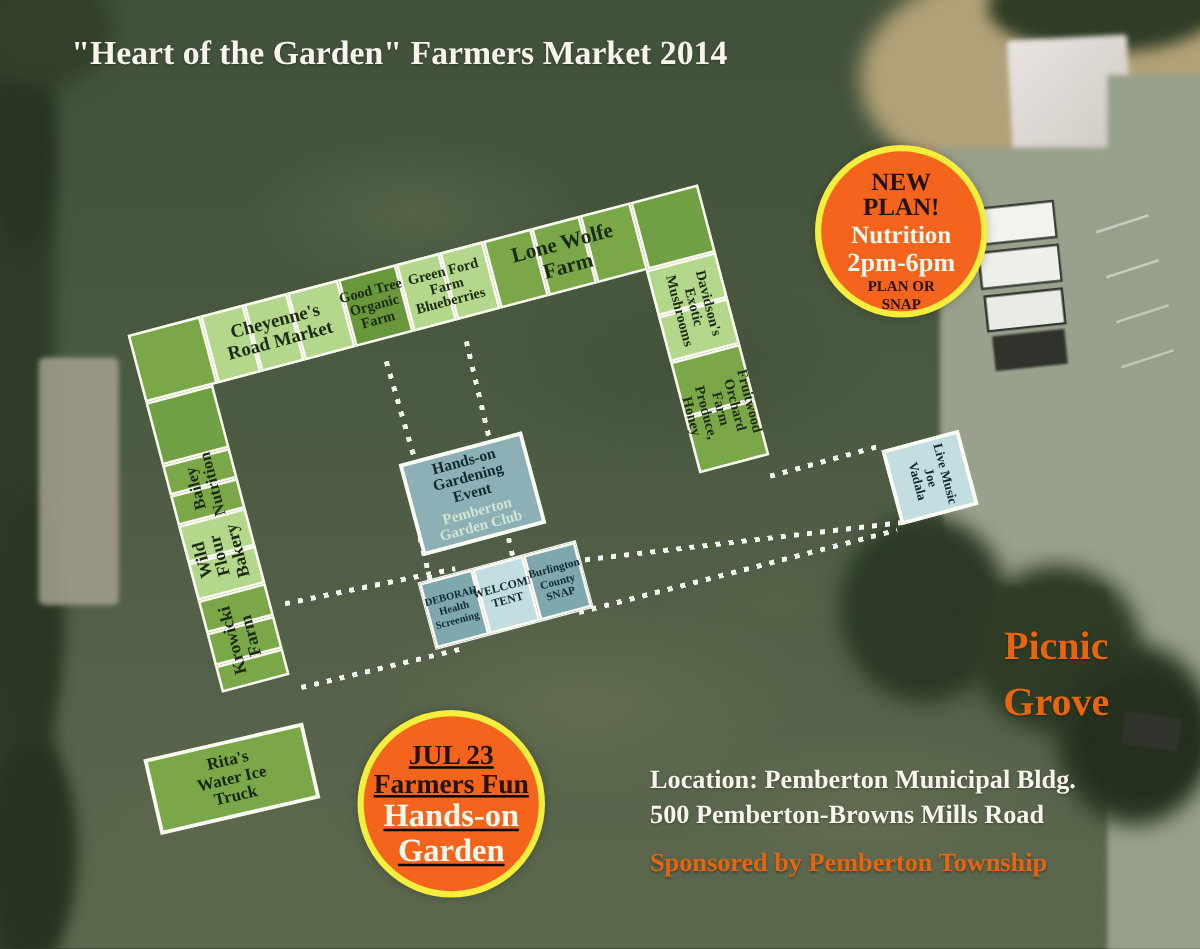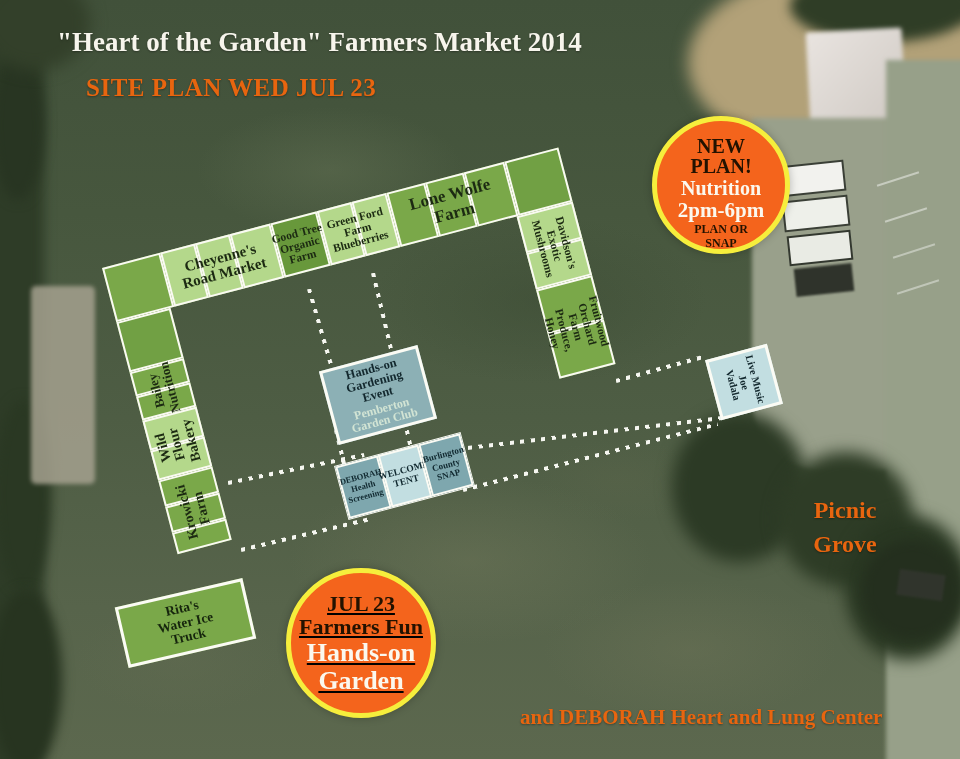--- a/index.html
+++ b/index.html
@@ -224,20 +224,21 @@
   </div>
 
   <div class="abs badge" style="left:286px;top:568px;width:140px;height:140px;text-decoration:underline;">
     <div class="dark" style="font-size:22px;line-height:1.05;">JUL 23</div>
     <div class="dark" style="font-size:22px;line-height:1.05;">Farmers Fun</div>
     <div class="white" style="font-size:26px;line-height:1.15;">Hands-on</div>
     <div class="white" style="font-size:26px;line-height:1.0;">Garden</div>
   </div>
 
   <div class="abs white-text shadowed" style="left:57px;top:27px;font-size:27px;">"Heart of the Garden" Farmers Market 2014</div>
-  <div class="abs orange-text shadowed" style="left:86px;top:74px;font-size:25px;letter-spacing:.5px;">SITE PLAN WED JUL 23</div>
-
-  <div class="abs orange-text shadowed pre" style="left:793px;top:494px;width:104px;font-size:24px;line-height:1.4;text-align:center;">Picnic
+
+  <div class="abs orange-text shadowed pre" style="left:793px;top:494px;width:104px;font-size:32px;line-height:1.4;text-align:center;">Picnic
 Grove</div>
 
-  <div class="abs orange-text shadowed" style="left:520px;top:705px;font-size:21px;">and DEBORAH Heart and Lung Center</div>
+  <div class="abs white-text shadowed" style="left:520px;top:611px;font-size:21px;">Location: Pemberton Municipal Bldg.</div>
+  <div class="abs white-text shadowed" style="left:520px;top:639px;font-size:21px;">500 Pemberton-Browns Mills Road</div>
+  <div class="abs orange-text shadowed" style="left:520px;top:678px;font-size:21px;">Sponsored by Pemberton Township</div>
 
 </div>
 
 </body></html>

